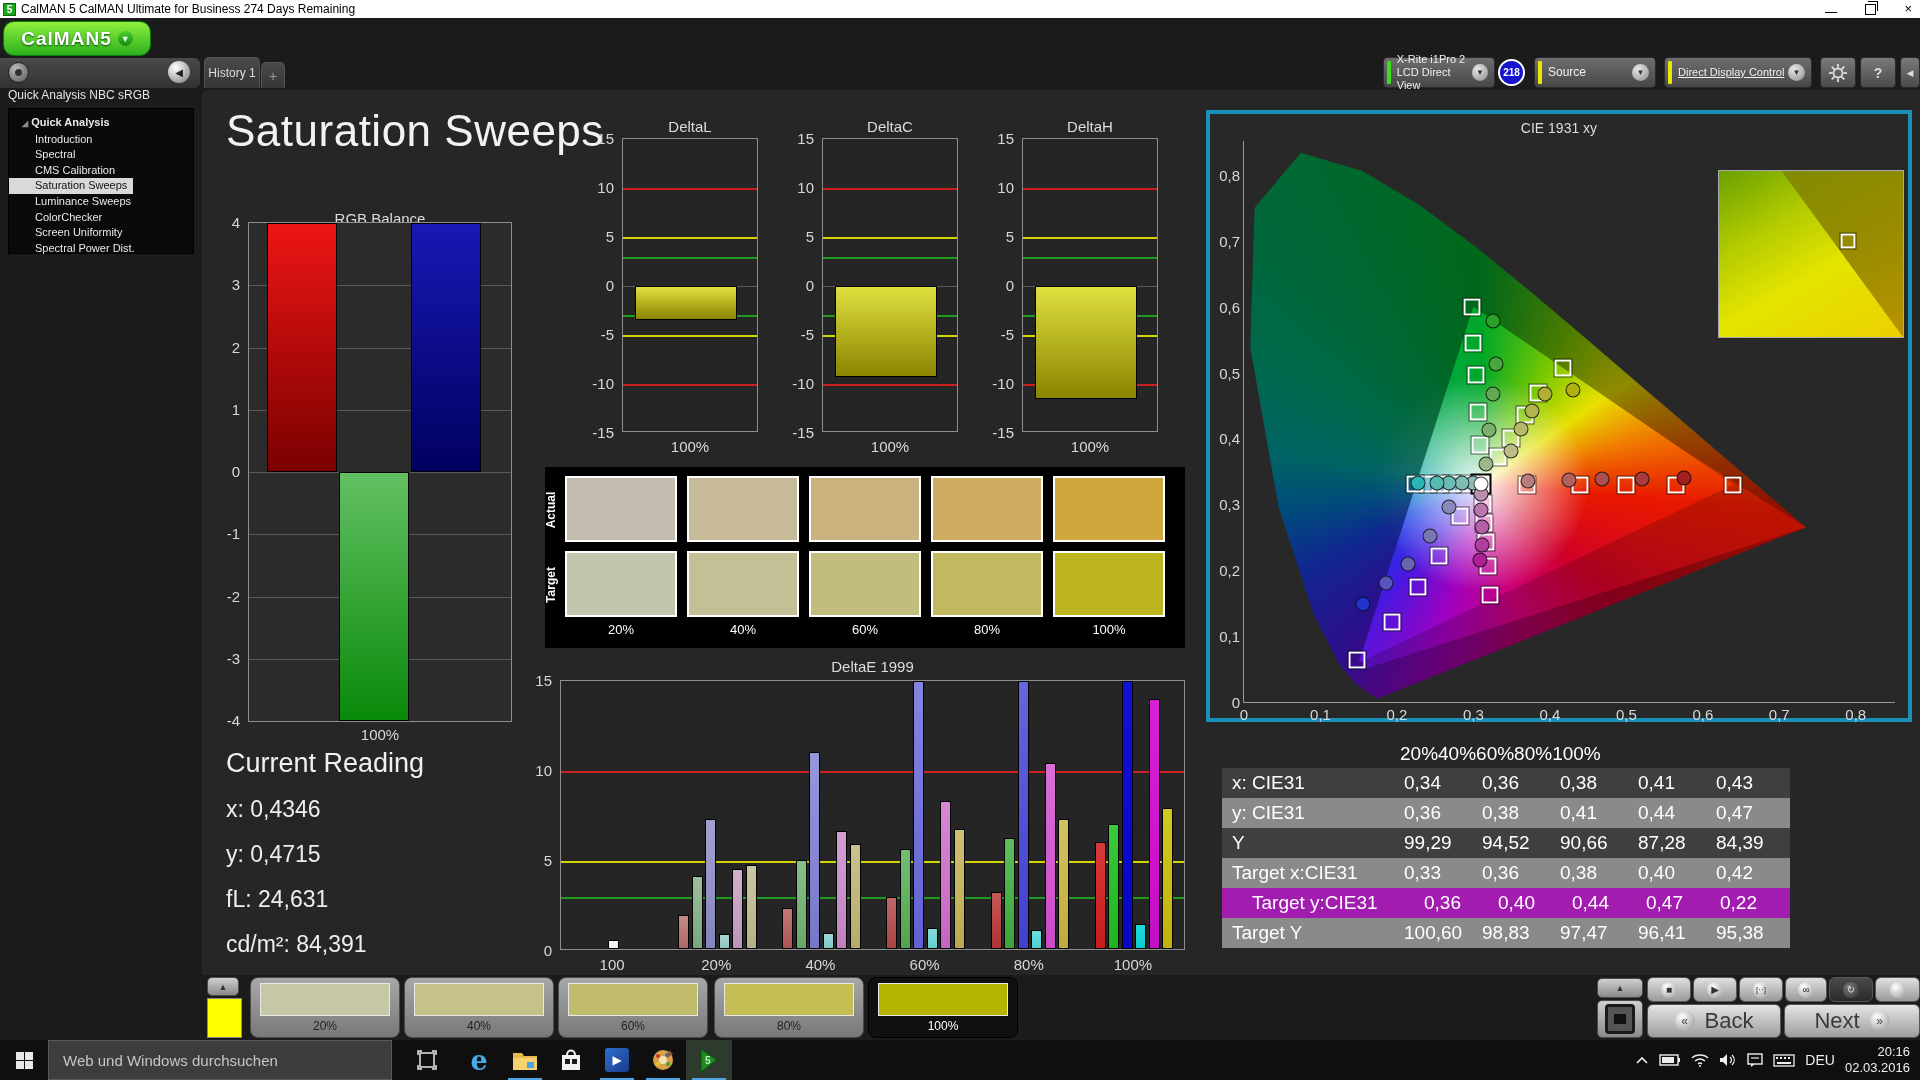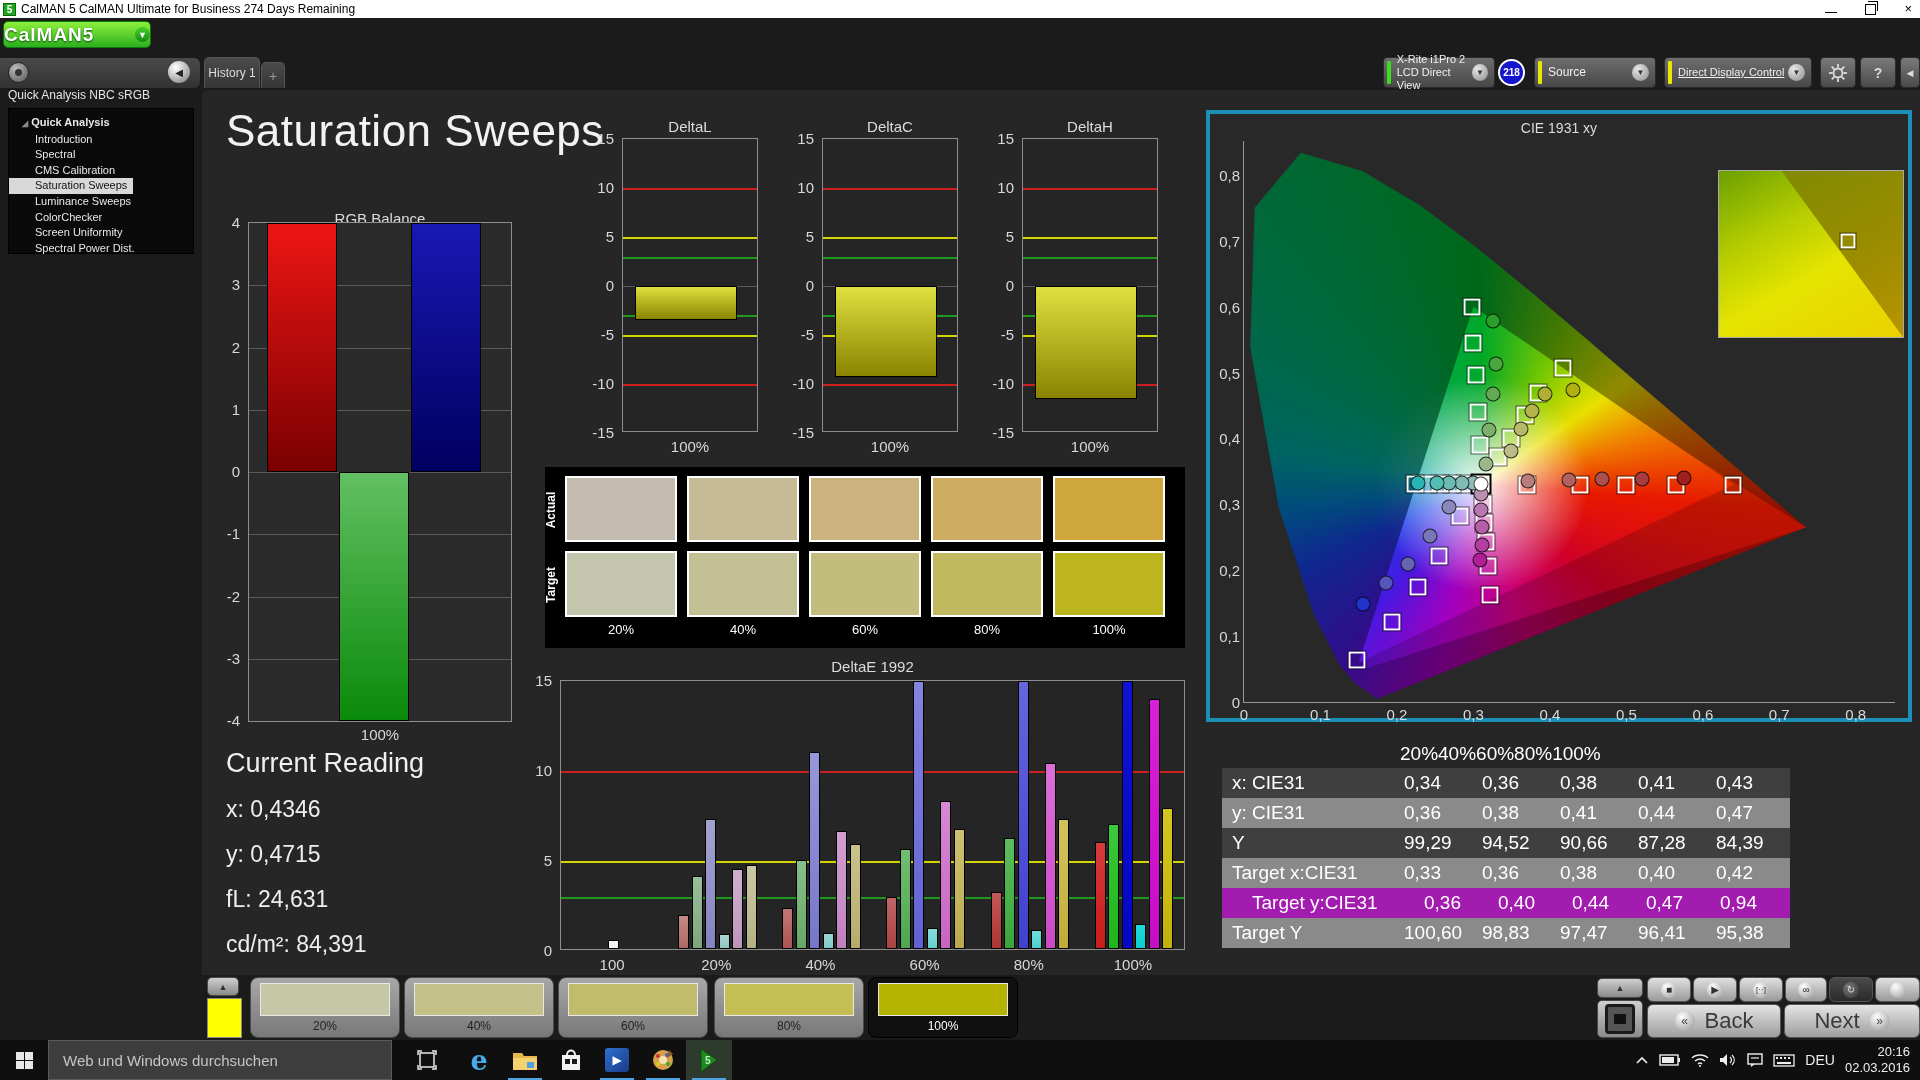--- a/index.html
+++ b/index.html
@@ -13,23 +13,23 @@
     display:flex;align-items:center;justify-content:center;margin:0 5px 0 3px;border:1px solid #0a6a0a;box-sizing:border-box;}
   .titlebar .ttext{font-size:12px;color:#000;}
   .winbtns{position:absolute;right:8px;top:0;height:18px;display:flex;gap:28px;align-items:center;}
   .winbtn{color:#000;font-size:13px;line-height:18px;cursor:default;}
   .wb-min{width:12px;height:1px;background:#000;margin-top:6px;}
   .wb-rest{width:9px;height:9px;border:1px solid #000;position:relative;background:#fff;}
   .wb-rest:before{content:"";position:absolute;left:2px;top:-4px;width:9px;height:9px;border:1px solid #000;border-bottom:none;border-left:none;}
 
   
   .appbg{position:absolute;left:0;top:18px;width:1920px;height:1022px;background:#1b1b1b;}
-  .logo{position:absolute;left:3px;top:21px;width:148px;height:27px;border-radius:5px;
+  .logo{position:absolute;left:3px;top:21px;width:148px;height:35px;border-radius:11px;
     background:linear-gradient(#8ef03c,#2cb01e);border:1px solid #0d7a0d;box-sizing:border-box;
-    display:flex;align-items:center;justify-content:space-between;}
+    display:flex;align-items:center;justify-content:center;}
   .logo .ltext{color:#fff;font-weight:bold;font-size:19px;letter-spacing:1px;text-shadow:0 1px 2px #064806;}
   .logo .larrow{width:15px;height:15px;border-radius:50%;background:linear-gradient(#4ad02c,#148a14);margin-left:6px;
     color:#eaffea;font-size:9px;display:flex;align-items:center;justify-content:center;}
 
   
   .side-hdr{position:absolute;left:0;top:58px;width:200px;height:30px;background:linear-gradient(#4a4a4a,#323232);border-radius:0 6px 6px 0;}
   .side-rec{position:absolute;left:8px;top:62px;width:21px;height:21px;border-radius:50%;
     background:radial-gradient(circle at 35% 30%,#bbb,#555);border:1px solid #222;box-sizing:border-box;}
   .side-rec:after{content:"";position:absolute;left:6px;top:6px;width:7px;height:7px;border-radius:50%;background:#333;}
   .side-coll{position:absolute;left:168px;top:61px;width:22px;height:22px;border-radius:50%;
@@ -376,21 +376,21 @@
         <div class="tval">0,38</div>
         <div class="tval">0,40</div>
         <div class="tval">0,42</div>
       </div>
       <div class="trow" style="background: #a21caf; padding-left: 20px;">
         <div class="tlab">Target y:CIE31</div>
         <div class="tval">0,36</div>
         <div class="tval">0,40</div>
         <div class="tval">0,44</div>
         <div class="tval">0,47</div>
-        <div class="tval">0,94</div>
+        <div class="tval">0,22</div>
       </div>
       <div class="trow" style="background: rgb(138, 138, 138);">
         <div class="tlab">Target Y</div>
         <div class="tval">100,60</div>
         <div class="tval">98,83</div>
         <div class="tval">97,47</div>
         <div class="tval">96,41</div>
         <div class="tval">95,38</div>
       </div>
     </div>
@@ -643,21 +643,21 @@
       <div class="bar" style="left: 12px; top: 147px; width: 102px; height: 112.7px; background: linear-gradient(rgb(224, 224, 64), rgb(138, 132, 0));"></div>
     </div>
     <div class="ytick" style="left: 974px; top: 138px;">15</div>
     <div class="ytick" style="left: 974px; top: 187px;">10</div>
     <div class="ytick" style="left: 974px; top: 236px;">5</div>
     <div class="ytick" style="left: 974px; top: 285px;">0</div>
     <div class="ytick" style="left: 974px; top: 334px;">-5</div>
     <div class="ytick" style="left: 974px; top: 383px;">-10</div>
     <div class="ytick" style="left: 974px; top: 432px;">-15</div>
     <div class="xtick" style="left: 1090px; top: 438px;">100%</div>
-    <div class="ctitle" style="left: 560px; top: 658px; width: 625px;">DeltaE 1992</div>
+    <div class="ctitle" style="left: 560px; top: 658px; width: 625px;">DeltaE 1999</div>
     <div class="plot" style="left: 560px; top: 680px; width: 625px; height: 270px; background: rgb(37, 37, 37);">
       <div class="lline" style="top: 90px; background: rgb(204, 32, 32);"></div>
       <div class="lline" style="top: 180px; background: rgb(212, 212, 0);"></div>
       <div class="lline" style="top: 216px; background: rgb(31, 154, 31);"></div>
       <div class="bar" style="left: 46.5833px; top: 259.067px; width: 11px; height: 8.93333px; background: linear-gradient(rgba(255, 255, 255, 0.45), rgba(0, 0, 0, 0.15)), rgb(240, 240, 240); background-blend-mode: soft-light, normal;"></div>
       <div class="bar" style="left: 117px; top: 234.053px; width: 11px; height: 33.9467px; background: linear-gradient(rgba(255, 255, 255, 0.45), rgba(0, 0, 0, 0.15)), rgb(180, 113, 109); background-blend-mode: soft-light, normal;"></div>
       <div class="bar" style="left: 130.5px; top: 194.747px; width: 11px; height: 73.2533px; background: linear-gradient(rgba(255, 255, 255, 0.45), rgba(0, 0, 0, 0.15)), rgb(132, 173, 132); background-blend-mode: soft-light, normal;"></div>
       <div class="bar" style="left: 144px; top: 137.573px; width: 11px; height: 130.427px; background: linear-gradient(rgba(255, 255, 255, 0.45), rgba(0, 0, 0, 0.15)), rgb(140, 140, 196); background-blend-mode: soft-light, normal;"></div>
       <div class="bar" style="left: 157.5px; top: 252.813px; width: 11px; height: 15.1867px; background: linear-gradient(rgba(255, 255, 255, 0.45), rgba(0, 0, 0, 0.15)), rgb(151, 203, 196); background-blend-mode: soft-light, normal;"></div>
       <div class="bar" style="left: 171px; top: 187.6px; width: 11px; height: 80.4px; background: linear-gradient(rgba(255, 255, 255, 0.45), rgba(0, 0, 0, 0.15)), rgb(196, 156, 192); background-blend-mode: soft-light, normal;"></div>

